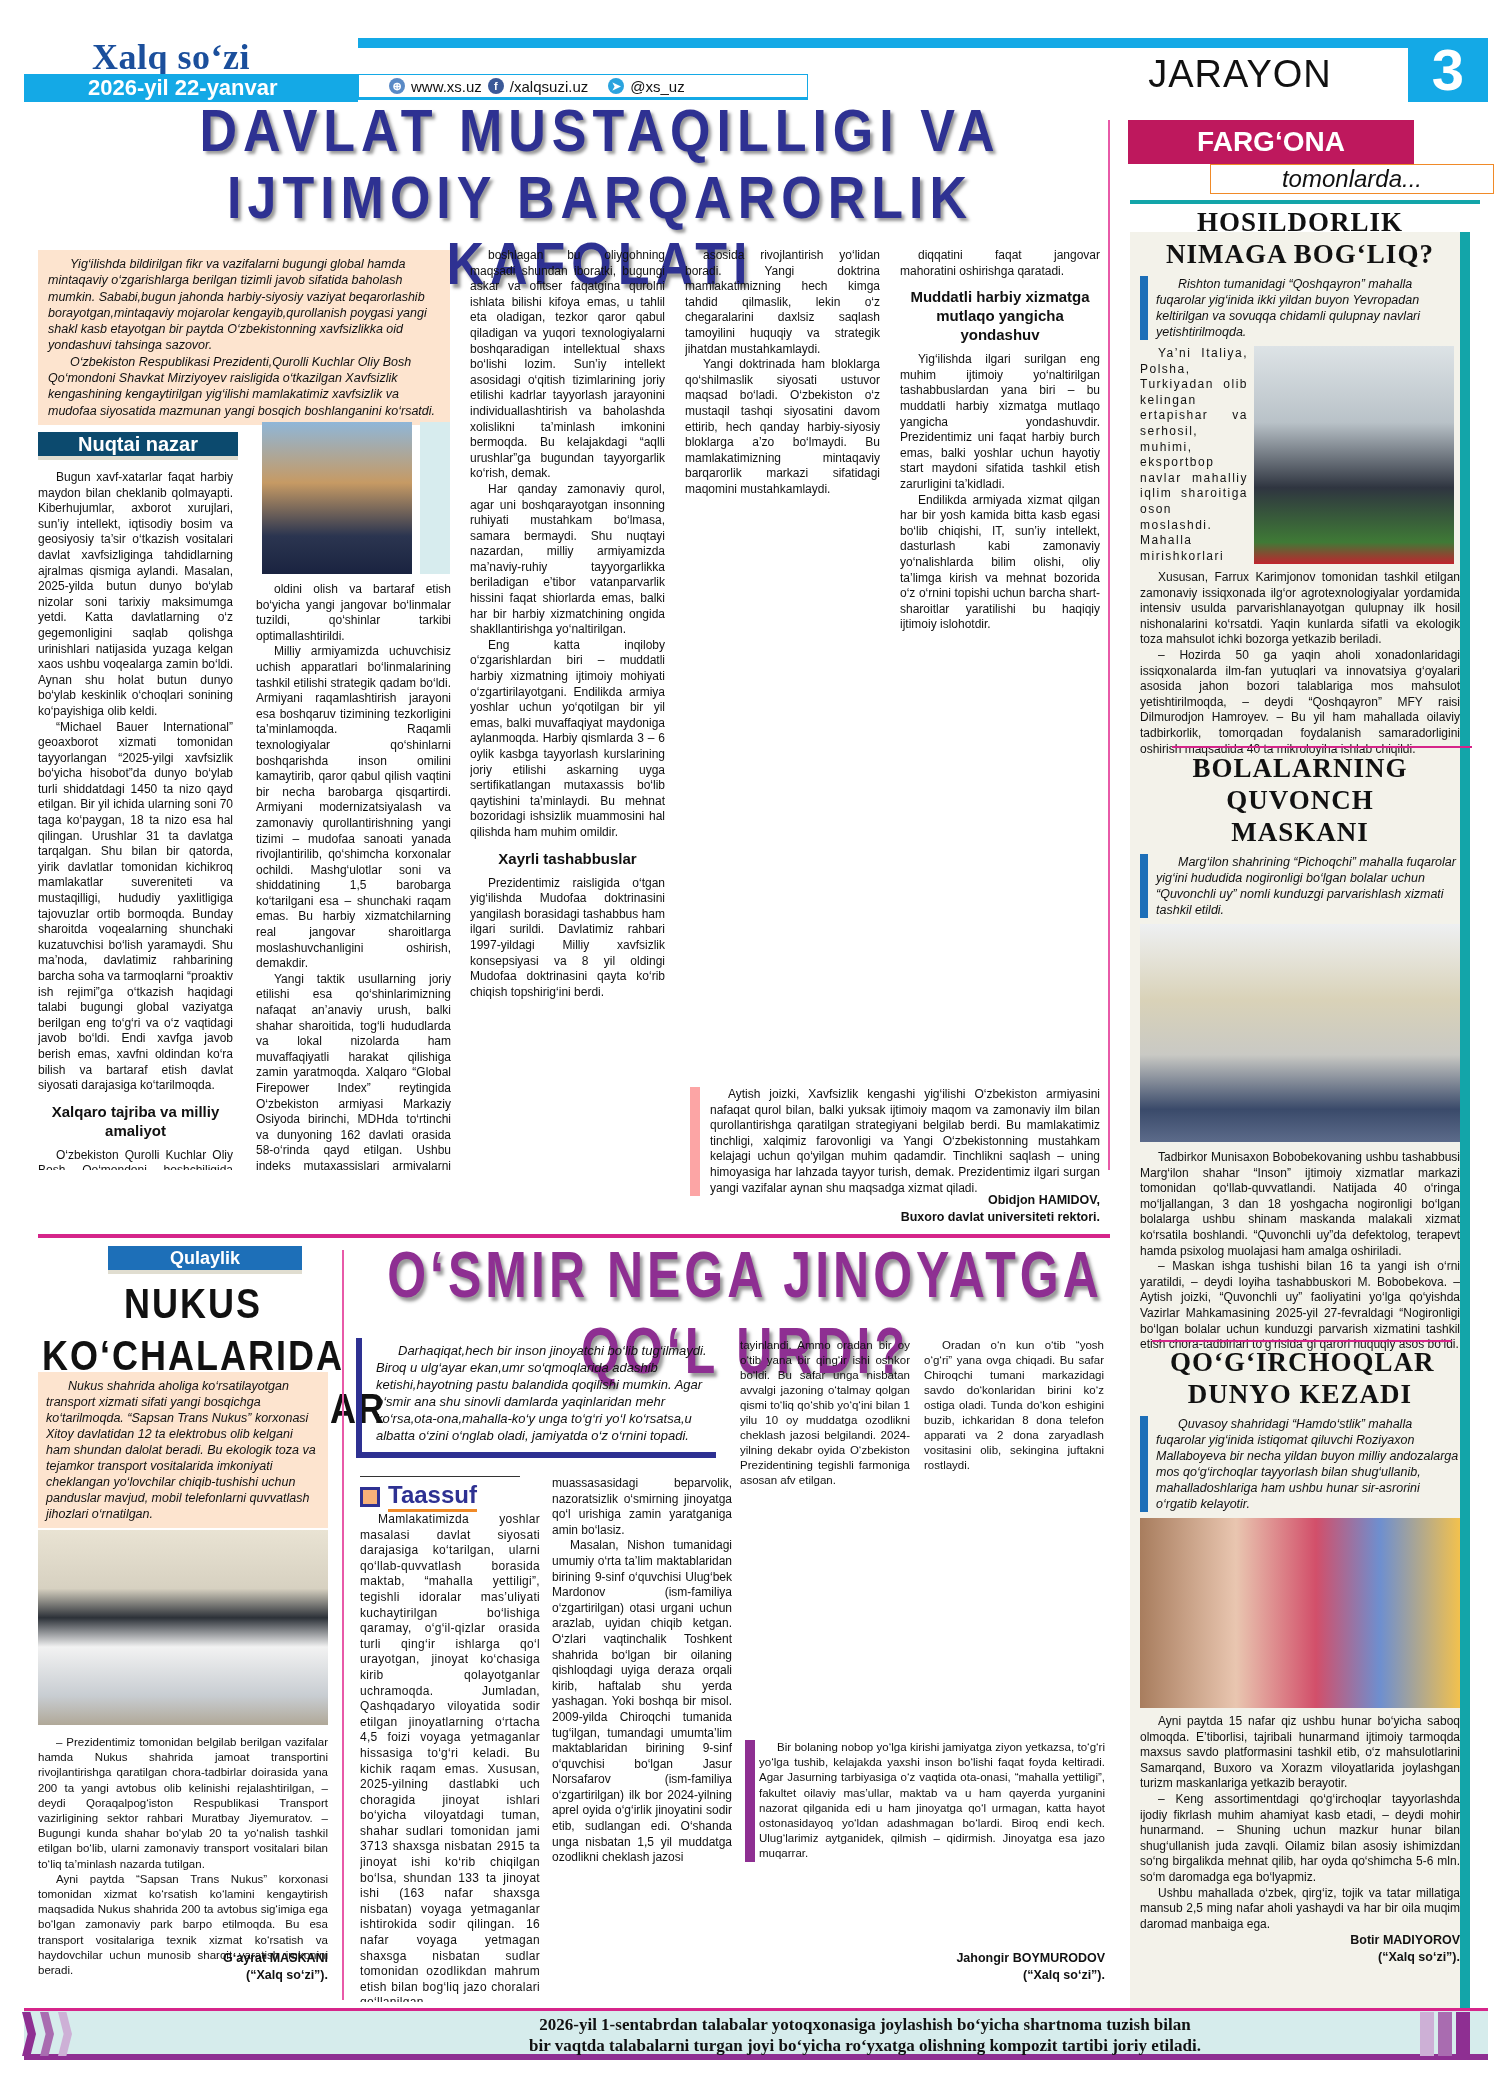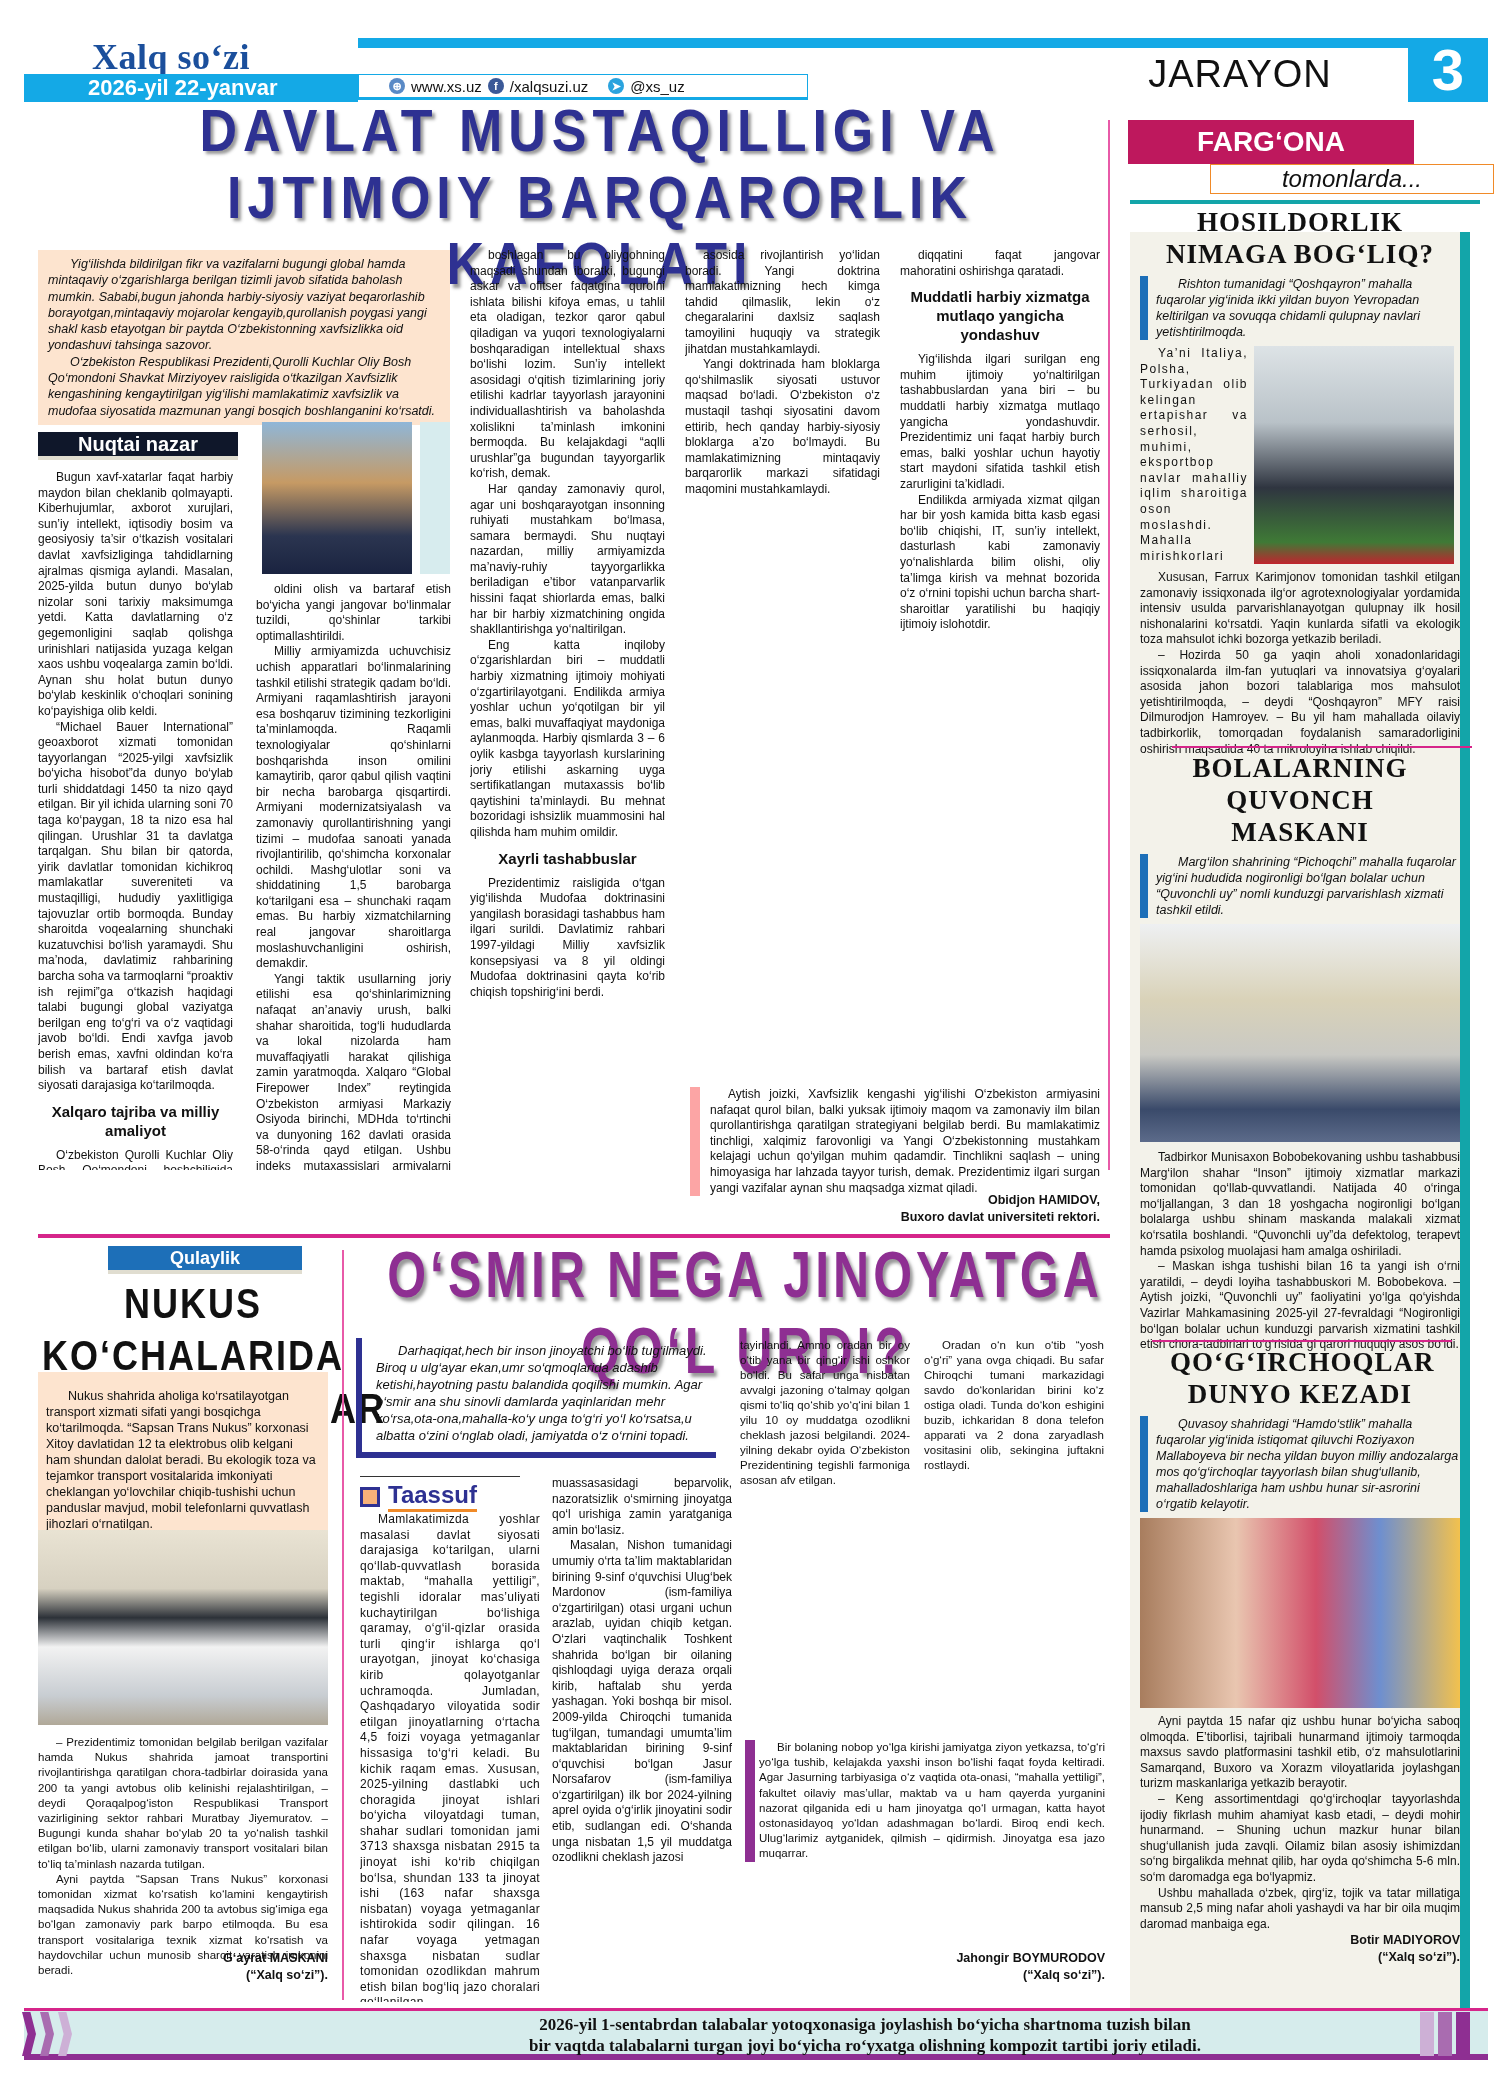--- a/index.html
+++ b/index.html
@@ -10,21 +10,21 @@
   .datebar{left:24px;top:74px;width:334px;height:28px;background:#14a9e6;color:#fff;font-weight:bold;font-size:22px;padding-left:64px;line-height:28px;font-family:"Liberation Sans",sans-serif}
   .topline{left:358px;top:38px;width:1110px;height:10px;background:#14a9e6}
   .sitebar{left:358px;top:74px;width:450px;height:26px;border:1px solid #14a9e6;border-bottom:3px solid #14a9e6;font-size:15px;display:flex;align-items:center;gap:6px;padding-left:30px}
   .ic{display:inline-flex;width:16px;height:16px;border-radius:50%;color:#fff;font-size:11px;align-items:center;justify-content:center;font-weight:bold}
   .sectbox{left:1080px;top:48px;width:340px;height:52px;border-top:0;background:#fff;font-size:38px;text-align:center;padding-right:20px;line-height:52px;letter-spacing:1px}
   .pagenum{left:1408px;top:38px;width:80px;height:64px;background:#14a9e6;color:#fff;font-weight:bold;font-size:58px;text-align:center;line-height:64px}
   
   .mainhead{left:150px;top:110px;width:900px;text-align:center;font-family:"Liberation Sans",sans-serif;font-weight:bold;font-size:52px;color:#2e3192;letter-spacing:6px;line-height:58px;transform:scaleY(1.15);text-shadow:3px 3px 3px #999}
   .lead{left:38px;top:250px;width:412px;background:#fde4cf;padding:6px 10px;font-style:italic;font-size:12.5px;line-height:16.3px}
   .lead p{text-indent:22px}
-  .rubric{background:#0f172a;color:#fff;font-weight:bold;text-align:center;border-bottom:4px solid #e0ddd0}
+  .rubric{background:#0c4a6e;color:#fff;font-weight:bold;text-align:center;border-bottom:4px solid #e0ddd0}
   .col{font-size:12px;line-height:15.6px;text-align:justify}
   .col p{text-indent:18px}
   .subh{font-weight:bold;font-size:15px;text-align:center;line-height:19px;margin:8px 0}
   .photo{background:linear-gradient(135deg,#6b7c8f,#c9b59a 60%,#3a3a48)}
   .vline{width:2px;background:#e85aa8}
   .hline{height:4px;background:#d6258a}
   .sidebar{left:1130px;top:232px;width:340px;height:1810px;background:#f3f2ea;border-right:10px solid #13a5a9;border-bottom:8px solid #13a5a9}
   .sbhead{font-family:"Liberation Serif",serif;font-weight:bold;font-size:27px;text-align:center;line-height:32px;letter-spacing:1px}
   .sblead{font-style:italic;font-size:12.5px;line-height:16px;border-left:8px solid #1d6fb8;padding-left:8px;margin:6px 0}
   .sblead p{text-indent:22px}
@@ -158,21 +158,21 @@
     <p>Ushbu mahallada o‘zbek, qirg‘iz, tojik va tatar millatiga mansub 2,5 ming nafar aholi yashaydi va har bir oila muqim daromad manbaiga ega.</p>
   </div>
   <div class="byline">
     <div>Botir MADIYOROV</div>
     <div>(“Xalq so‘zi”).</div>
   </div>
 </div>
 
 <div class="abs rubric" style="left:108px;top:1246px;width:194px;height:28px;font-size:18px;line-height:24px;background:#1d6fb8">Qulaylik</div>
 <div class="abs nukus" style="left:38px;top:1290px;width:310px">NUKUS KO‘CHALARIDA ELEKTROBUSLAR</div>
-<div class="abs" style="left:38px;top:1372px;width:290px;background:#fde4cf;padding:16px 8px;font-size:12.5px;line-height:16px">
+<div class="abs" style="left:38px;top:1372px;width:290px;background:#fde4cf;padding:6px 8px;font-style:italic;font-size:12.5px;line-height:16px">
   <p style="text-indent:22px">Nukus shahrida aholiga ko‘rsatilayotgan transport xizmati sifati yangi bosqichga ko‘tarilmoqda. “Sapsan Trans Nukus” korxonasi Xitoy davlatidan 12 ta elektrobus olib kelgani ham shundan dalolat beradi. Bu ekologik toza va tejamkor transport vositalarida imkoniyati cheklangan yo‘lovchilar chiqib-tushishi uchun panduslar mavjud, mobil telefonlarni quvvatlash jihozlari o‘rnatilgan.</p>
 </div>
 <div class="abs photo" style="left:38px;top:1530px;width:290px;height:195px;background:linear-gradient(180deg,#e9e3d3 0%,#d7d1c1 30%,#2c3138 45%,#f2f2f2 60%,#c8cdd2 85%,#b0a898 100%)"></div>
 <div class="abs col" style="left:38px;top:1735px;width:290px;font-size:11.5px;line-height:15.2px">
   <p>– Prezidentimiz tomonidan belgilab berilgan vazifalar hamda Nukus shahrida jamoat transportini rivojlantirishga qaratilgan chora-tadbirlar doirasida yana 200 ta yangi avtobus olib kelinishi rejalashtirilgan, – deydi Qoraqalpog‘iston Respublikasi Transport vazirligining sektor rahbari Muratbay Jiyemuratov. – Bugungi kunda shahar bo‘ylab 20 ta yo‘nalish tashkil etilgan bo‘lib, ularni zamonaviy transport vositalari bilan to‘liq ta’minlash nazarda tutilgan.</p>
   <p>Ayni paytda “Sapsan Trans Nukus” korxonasi tomonidan xizmat ko‘rsatish ko‘lamini kengaytirish maqsadida Nukus shahrida 200 ta avtobus sig‘imiga ega bo‘lgan zamonaviy park barpo etilmoqda. Bu esa transport vositalariga texnik xizmat ko‘rsatish va haydovchilar uchun munosib sharoit yaratish imkonini beradi.</p>
 </div>
 <div class="abs byline" style="left:38px;top:1950px;width:290px">
   <div>G‘ayrat MASKANI</div>
   <div>(“Xalq so‘zi”).</div>

